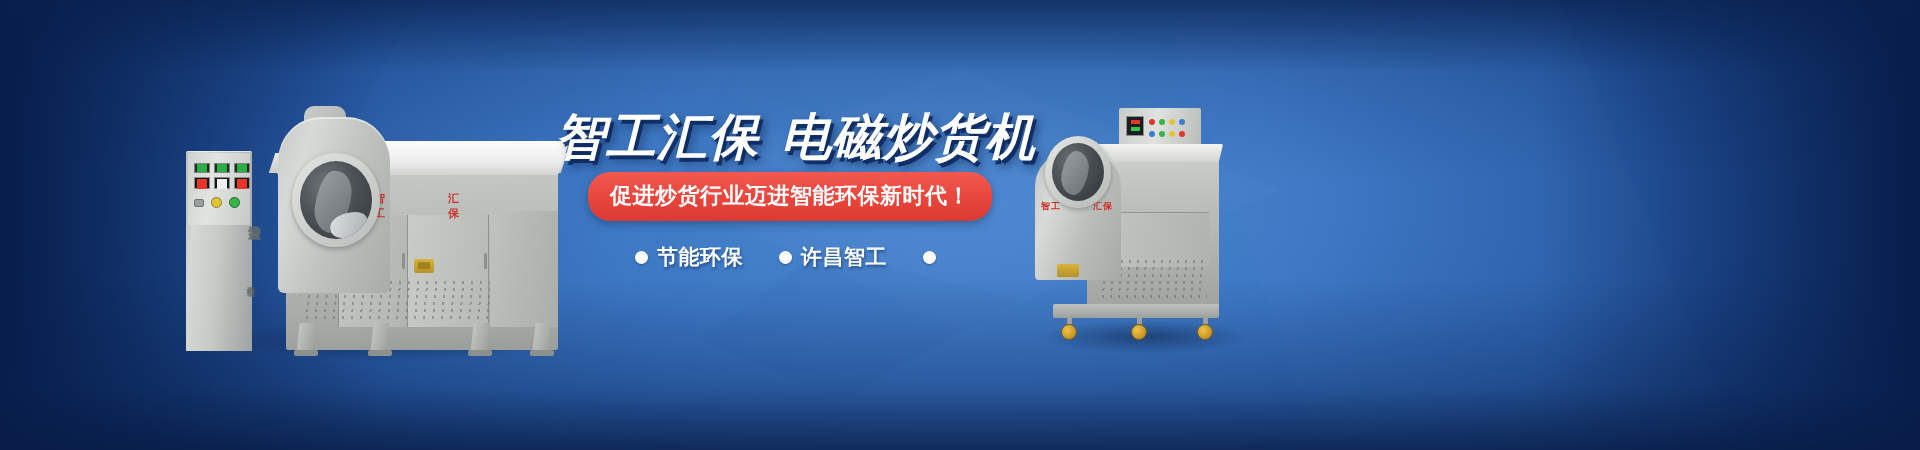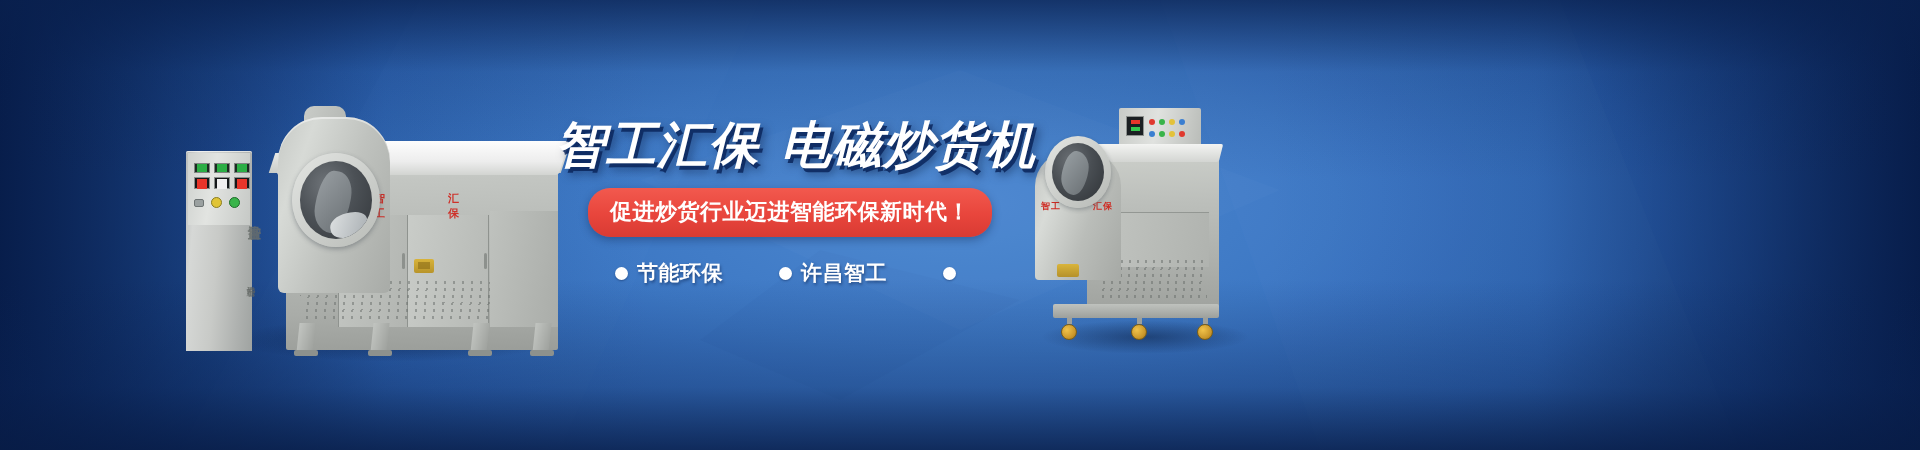--- a/index.html
+++ b/index.html
@@ -26,45 +26,45 @@
     background:
       linear-gradient(180deg, rgba(9,32,78,.75) 0%, rgba(9,32,78,.12) 16%, rgba(0,0,0,0) 40%,
                              rgba(0,0,0,0) 62%, rgba(10,34,82,.30) 86%, rgba(8,28,70,.80) 100%);
   }
   
   .facets{position:absolute;inset:0;opacity:.5;}
   .facets svg{display:block;width:100%;height:100%;}
 
   
   .copy{
-    position:absolute;left:555px;top:104px;width:470px;height:200px;
+    position:absolute;left:555px;top:96px;width:470px;height:200px;
     text-align:center;
   }
   .title{
     font-size:50px;line-height:1;font-weight:bold;font-style:italic;
     color:#ffffff;letter-spacing:1px;white-space:nowrap;
     margin:0;padding-top:16px;
     text-shadow:3px 4px 0 rgba(10,38,92,.85), 5px 6px 10px rgba(5,20,55,.55);
     font-family:"DejaVu Sans","Liberation Sans",sans-serif;
   }
   .title .gap{display:inline-block;width:22px;}
 
-  .pill-wrap{margin-top:18px;display:flex;justify-content:center;}
+  .pill-wrap{margin-top:10px;display:flex;justify-content:center;}
   .pill{
     display:inline-block;
     background:linear-gradient(180deg,#f2594e 0%,#e8453c 55%,#d93b33 100%);
     color:#ffffff;font-size:22px;font-weight:bold;letter-spacing:.5px;
     padding:9px 22px 10px;border-radius:22px;white-space:nowrap;
     box-shadow:0 3px 8px rgba(8,26,64,.35);
     font-family:"DejaVu Sans","Liberation Sans",sans-serif;
   }
 
   .features{
     margin-top:22px;display:flex;justify-content:center;align-items:center;
-    gap:56px;white-space:nowrap;
+    gap:36px;white-space:nowrap;
   }
   .feat{display:flex;align-items:center;color:#ffffff;
     font-size:21px;font-weight:bold;letter-spacing:.5px;
     font-family:"DejaVu Sans","Liberation Sans",sans-serif;
     text-shadow:1px 2px 3px rgba(8,28,70,.5);}
   .dot{display:inline-block;width:13px;height:13px;border-radius:50%;
     background:#ffffff;margin-right:9px;flex:0 0 auto;
     box-shadow:0 1px 2px rgba(8,28,70,.4);}
 
   

